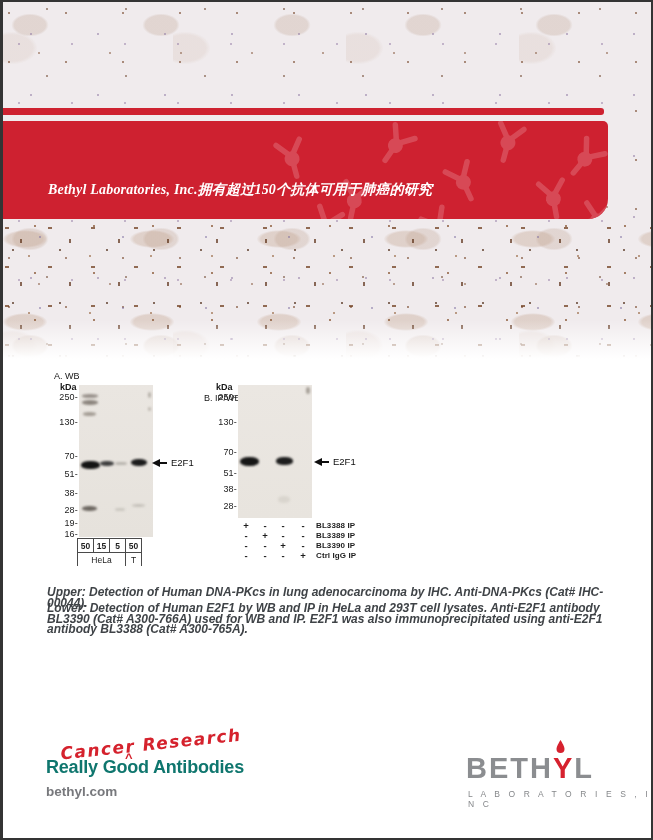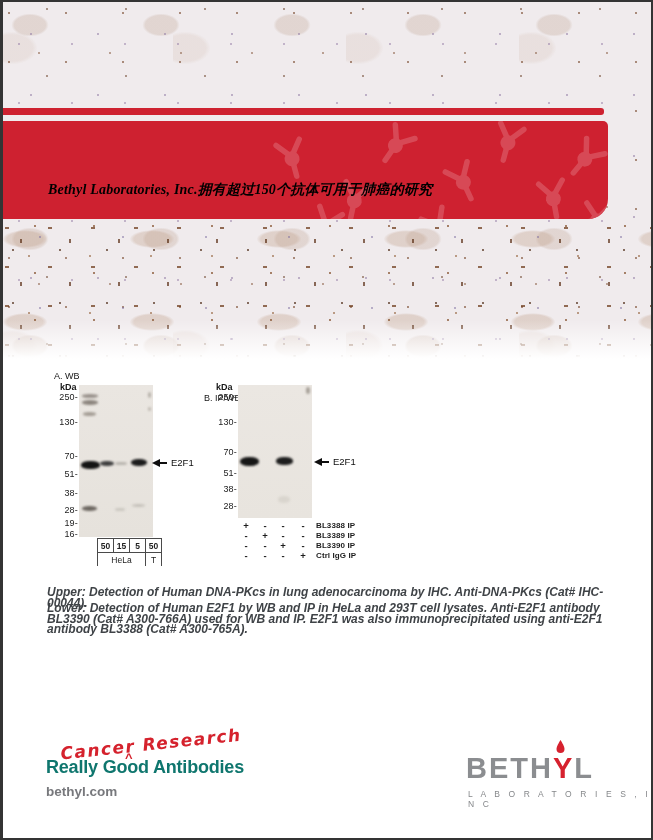--- a/index.html
+++ b/index.html
@@ -32,37 +32,37 @@
     background:linear-gradient(rgba(255,255,255,0),#fff 92%);}
 
   
   .accent-strip{position:absolute;left:0;top:108px;width:604px;height:7px;background:#ce2130;border-radius:0 3px 3px 0;}
   .banner{position:absolute;left:0;top:121px;width:608px;height:98px;background:#ce2130;
           border-radius:0 5px 20px 0;overflow:hidden;}
   .motifs{position:absolute;right:0;top:0;}
   .banner-title{position:absolute;left:48px;top:12px;font-size:34px;font-weight:700;color:#fff;
                 letter-spacing:1px;font-family:"DejaVu Sans","Liberation Sans",sans-serif;}
   .banner-subtitle{position:absolute;left:48px;top:60px;font-size:14px;font-style:italic;font-weight:700;
-                color:#000000;font-family:"Liberation Serif","DejaVu Serif",serif;letter-spacing:.2px;}
+                color:#ffffff;font-family:"Liberation Serif","DejaVu Serif",serif;letter-spacing:.2px;}
 
   
   .plabel{position:absolute;font-size:9px;color:#161616;}
   .mw{position:absolute;width:38px;text-align:right;font-size:9px;color:#1c1c1c;letter-spacing:.2px;}
   .mw-a{left:40px;} .mw-b{left:199px;}
   .blot{position:absolute;}
   .blot-a{left:79px;top:385px;width:74px;height:152px;background:linear-gradient(180deg,#eae6e1,#e6e2dc);}
   .blot-b{left:238px;top:385px;width:74px;height:133px;background:linear-gradient(180deg,#ebe7e2,#e8e4de);}
   .band{position:absolute;border-radius:45%;filter:blur(.8px);}
   .wb-arrow{position:absolute;display:flex;align-items:center;height:9px;}
   .wb-arrow .tri{width:0;height:0;border-top:4px solid transparent;border-bottom:4px solid transparent;
                  border-right:8px solid #0e0e0e;}
   .wb-arrow .tail{width:7px;height:2px;background:#0e0e0e;}
   .wb-arrow .target{margin-left:4px;font-size:9.5px;font-weight:400;color:#0e0e0e;font-style:normal;}
 
-  .loadtable{position:absolute;left:97px;top:538px;border-top:1px solid #4a4a4a;font-size:8.5px;color:#222;}
+  .loadtable{position:absolute;left:77px;top:538px;border-top:1px solid #4a4a4a;font-size:8.5px;color:#222;}
   .lt-amounts{display:flex;border-bottom:1px solid #4a4a4a;border-left:1px solid #4a4a4a;}
   .lt-amounts span{display:block;width:15px;padding:1.5px 0;text-align:center;border-right:1px solid #4a4a4a;font-weight:600;}
   .lt-groups{display:flex;border-left:1px solid #4a4a4a;}
   .lt-groups span{display:block;padding:1.5px 0;text-align:center;border-right:1px solid #4a4a4a;}
   .lt-groups .g1{width:47px;} .lt-groups .g2{width:15px;}
 
   .ip-sign{position:absolute;width:12px;text-align:center;font-size:9.5px;font-weight:700;color:#1d1d1d;}
   .ip-label{position:absolute;left:316px;font-size:8px;font-weight:600;color:#1d1d1d;letter-spacing:.1px;}
 
   

